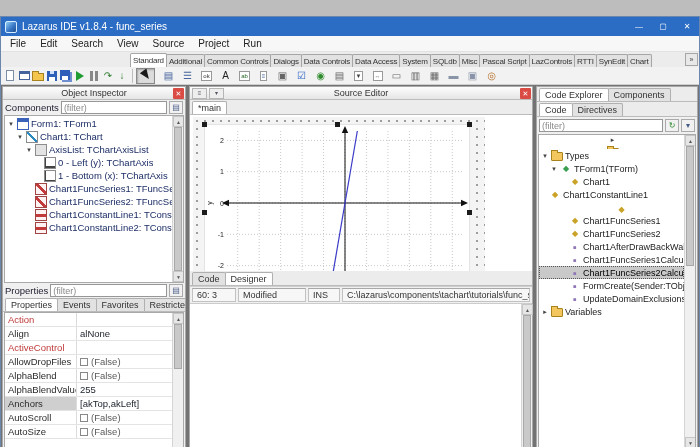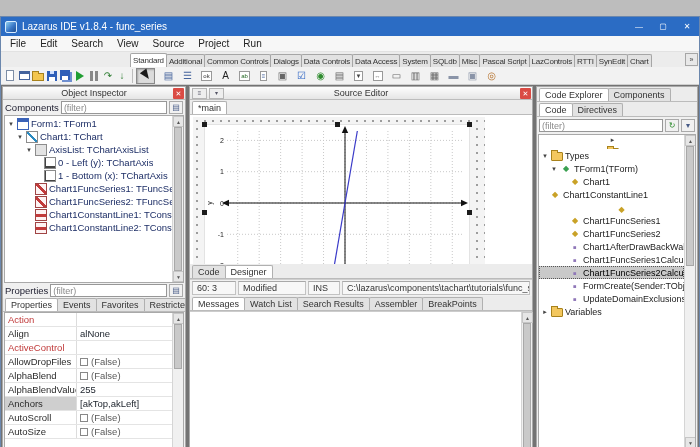--- a/index.html
+++ b/index.html
@@ -493,27 +493,20 @@
       <div class="tabstrip tall" id="bottom-tabs">
           <div class="otab">Code</div>
           <div class="otab active">Designer</div>
         </div>
       <div class="status">
         <div class="seg seg1">60: 3</div>
         <div class="seg seg2">Modified</div>
         <div class="seg seg3">INS</div>
         <div class="seg seg4">C:\lazarus\components\tachart\tutorials\func_se</div>
       </div>
-      <div class="tabstrip tall" id="msg-tabs">
-          <div class="otab active">Messages</div>
-          <div class="otab">Watch List</div>
-          <div class="otab">Search Results</div>
-          <div class="otab">Assembler</div>
-          <div class="otab">BreakPoints</div>
-        </div>
       <div class="messages">
         <div class="msg-body"></div>
         <div class="vsb">
           <div class="sb-arr">▲</div>
           <div class="sb-thumb" style="flex:1"></div>
           <div class="sb-arr">▼</div>
         </div>
       </div>
     </div>
 

